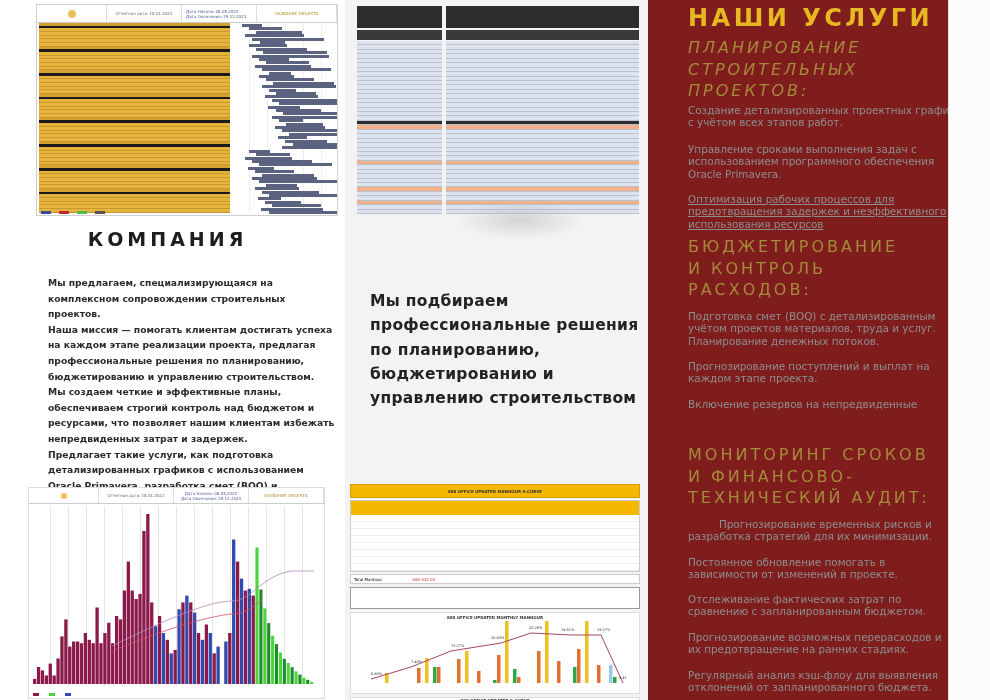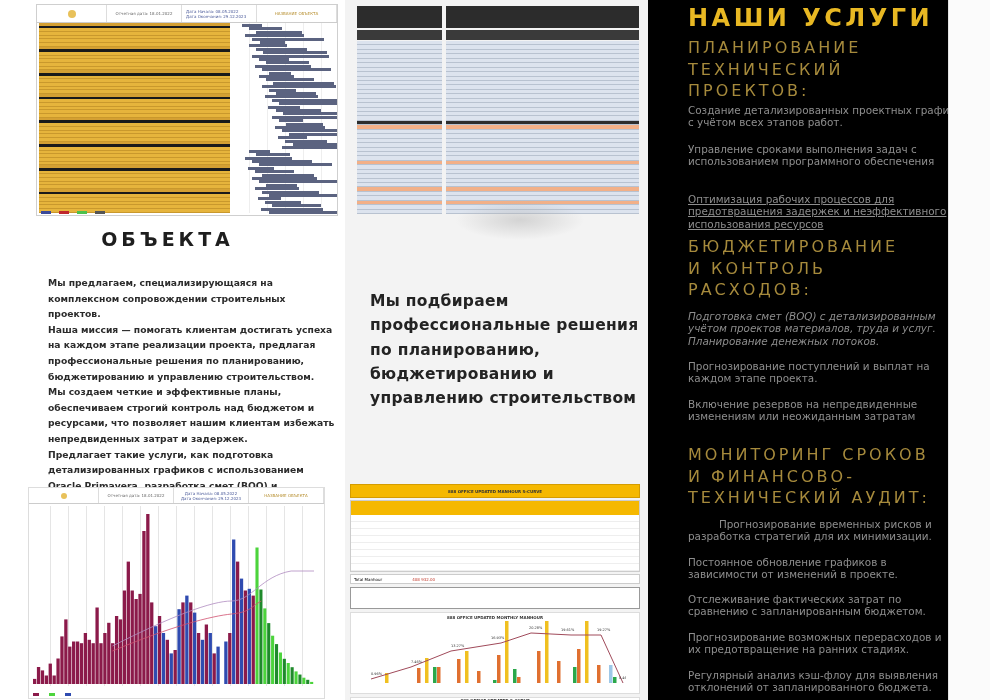--- a/index.html
+++ b/index.html
@@ -60,21 +60,21 @@
   .mh-table .tr { flex: 1; border-bottom: 1px solid #eee; }
   .mh-total { height: 10px; background: #fff; border: 1px solid #ccc; margin-top: 2px; font-size: 4px; display: flex; align-items: center; padding-left: 3px; gap: 30px; }
   .mh-total .v { color: #c0392b; }
   .mh-sums { height: 22px; margin-top: 3px; background: #fff; border: 1px solid #999; }
   .mh-chart { height: 82px; margin-top: 3px; background: #fff; border: 1px solid #ddd; position: relative; }
   .mh-chart-title { font-size: 4px; text-align: center; color: #333; font-weight: bold; padding-top: 2px; }
   .mh-chart svg { position: absolute; left: 10px; top: 8px; width: 265px; height: 68px; }
   .scurve { height: 10px; margin-top: 3px; background: #fff; border: 1px solid #ddd; font-size: 4px; text-align: center; font-weight: bold; color: #333; }
 
   
-  .col3 { position: absolute; left: 648px; top: 0; width: 300px; height: 700px; background: #000000; overflow: hidden; }
+  .col3 { position: absolute; left: 648px; top: 0; width: 300px; height: 700px; background: #7f1d1d; overflow: hidden; }
   .services-title { position: absolute; left: 40px; top: 4px; font-size: 24px; letter-spacing: 3.5px; color: #e8b823; font-weight: bold; white-space: nowrap; }
   .section-title { position: absolute; left: 40px; font-size: 16px; line-height: 21.5px; letter-spacing: 3px; color: #a68a3c; white-space: nowrap; }
   .bullet { position: absolute; left: 40px; font-size: 10.4px; line-height: 12.4px; color: #8e8e8e; white-space: nowrap; }
   .right-margin { position: absolute; left: 948px; top: 0; width: 42px; height: 700px; background: #fbfbfb; border-left: 1px solid #e4e4e4; }
 </style>
 </head>
 <body>
 
 <div class="col1">
 
@@ -209,21 +209,21 @@
         </div>
     </div>
     <div class="gantt-legend">
       <span style="background:#3b4a9a"></span>
       <span style="background:#c0272d"></span>
       <span style="background:#4cc14c"></span>
       <span style="background:#555"></span>
     </div>
   </div>
 
-  <h1 class="company-title">ОБЪЕКТА</h1>
+  <h1 class="company-title">КОМПАНИЯ</h1>
   <div class="company-text">
     <p>Мы предлагаем, специализирующаяся на комплексном сопровождении строительных проектов.</p>
     <p>Наша миссия — помогать клиентам достигать успеха на каждом этапе реализации проекта, предлагая профессиональные решения по планированию, бюджетированию и управлению строительством.</p>
     <p>Мы создаем четкие и эффективные планы, обеспечиваем строгий контроль над бюджетом и ресурсами, что позволяет нашим клиентам избежать непредвиденных затрат и задержек.</p>
     <p>Предлагает такие услуги, как подготовка детализированных графиков с использованием Oracle Primavera, разработка смет (BOQ) и комплексный контроль бюджета.</p>
   </div>
 
   <div class="histo">
     <div class="histo-header">
       <div style="width:70px">
@@ -469,67 +469,67 @@
           <text x="258" y="58" font-size="3.5" fill="#333" font-family="DejaVu Sans, sans-serif">0.46%</text>
         </svg>
     </div>
     <div class="scurve">888 OFFICE UPDATED S-CURVE</div>
   </div>
 </div>
 
 <div class="col3">
   <div class="services-title">НАШИ УСЛУГИ</div>
   <div id="services-content">
-      <div class="section-title" style="top: 37px;">
+      <div class="section-title" style="top: 37px; font-style: italic;">
         <div>ПЛАНИРОВАНИЕ</div>
-        <div>ТЕХНИЧЕСКИЙ</div>
+        <div>СТРОИТЕЛЬНЫХ</div>
         <div>ПРОЕКТОВ:</div>
       </div>
       <div class="bullet" style="top: 104px;">
         <div>Создание детализированных проектных графиков</div>
         <div>с учётом всех этапов работ.</div>
       </div>
       <div class="bullet" style="top: 143px;">
         <div>Управление сроками выполнения задач с</div>
         <div>использованием программного обеспечения</div>
+        <div>Oracle Primavera.</div>
       </div>
       <div class="bullet" style="top: 193px; text-decoration: underline;">
         <div>Оптимизация рабочих процессов для</div>
         <div>предотвращения задержек и неэффективного</div>
         <div>использования ресурсов</div>
       </div>
       <div class="section-title" style="top: 236px;">
         <div>БЮДЖЕТИРОВАНИЕ</div>
         <div>И КОНТРОЛЬ</div>
         <div>РАСХОДОВ:</div>
       </div>
-      <div class="bullet" style="top: 310px; font-style: italic;">
+      <div class="bullet" style="top: 310px;">
         <div>Подготовка смет (BOQ) с детализированным</div>
         <div>учётом проектов материалов, труда и услуг.</div>
         <div>Планирование денежных потоков.</div>
       </div>
       <div class="bullet" style="top: 360px;">
         <div>Прогнозирование поступлений и выплат на</div>
         <div>каждом этапе проекта.</div>
       </div>
       <div class="bullet" style="top: 398px;">
         <div>Включение резервов на непредвиденные</div>
-        <div>изменениям или неожиданным затратам</div>
       </div>
       <div class="section-title" style="top: 444px;">
         <div>МОНИТОРИНГ СРОКОВ</div>
         <div>И ФИНАНСОВО-</div>
         <div>ТЕХНИЧЕСКИЙ АУДИТ:</div>
       </div>
       <div class="bullet" style="top: 518px; text-align: right;">
         <div>Прогнозирование временных рисков и</div>
         <div>разработка стратегий для их минимизации.</div>
       </div>
       <div class="bullet" style="top: 556px;">
-        <div>Постоянное обновление графиков в</div>
+        <div>Постоянное обновление помогать в</div>
         <div>зависимости от изменений в проекте.</div>
       </div>
       <div class="bullet" style="top: 593px;">
         <div>Отслеживание фактических затрат по</div>
         <div>сравнению с запланированным бюджетом.</div>
       </div>
       <div class="bullet" style="top: 631px;">
         <div>Прогнозирование возможных перерасходов и</div>
         <div>их предотвращение на ранних стадиях.</div>
       </div>

